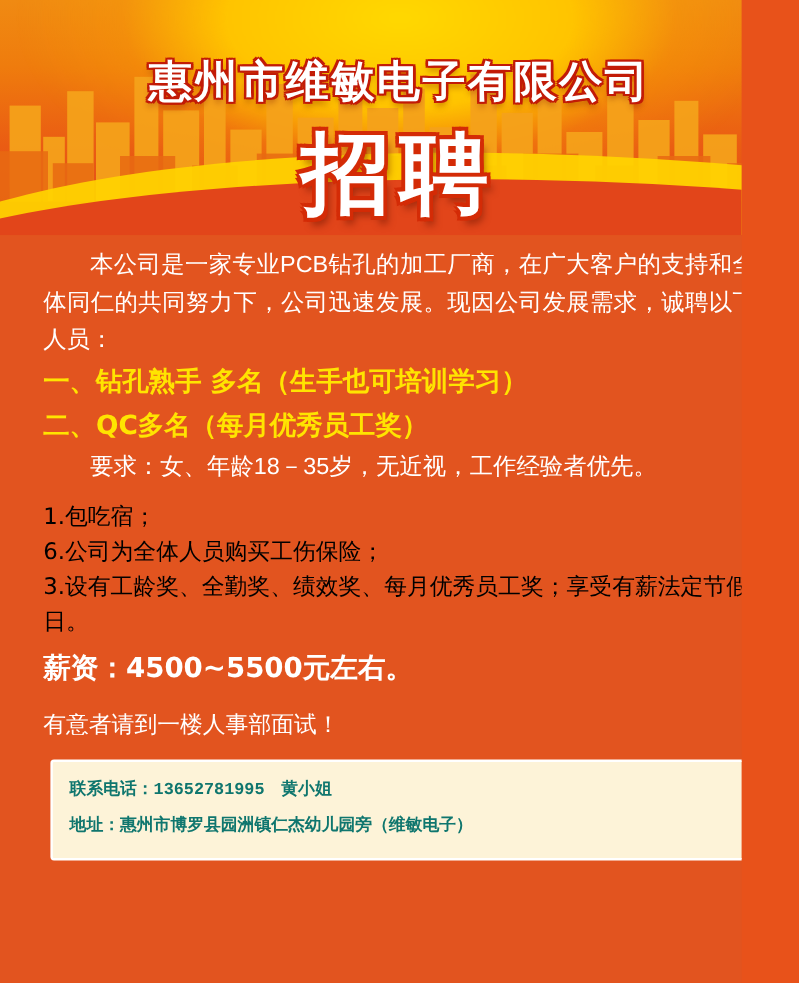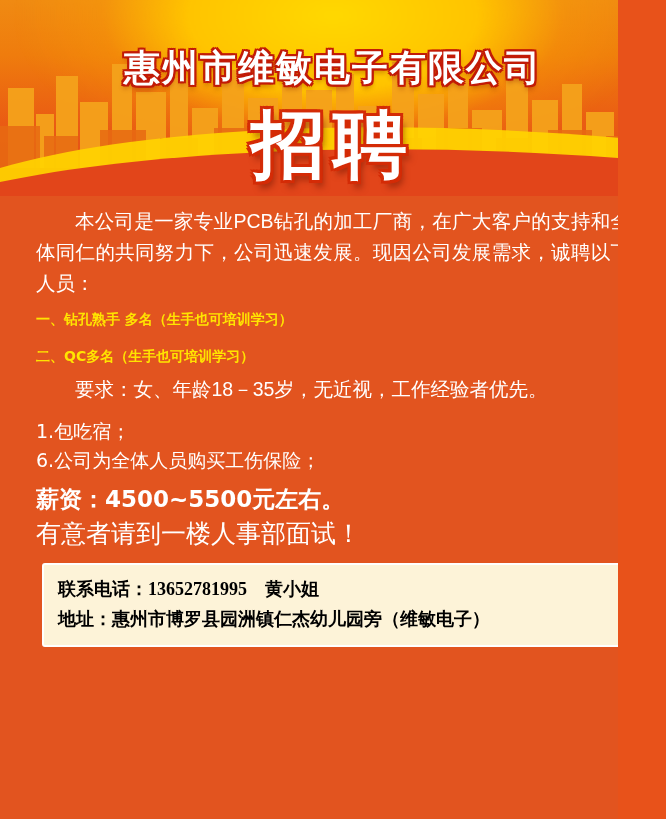--- a/index.html
+++ b/index.html
@@ -114,71 +114,71 @@
     line-height: 31px;
     text-align: justify;
     margin: 0 0 2px 0;
     font-family: Liberation Sans, sans-serif;
   }
   .para.indent {
     text-indent: 39px;
   }
   .heading {
     color: #ffe400;
-    font-size: 14px;
+    font-size: 22px;
     font-weight: bold;
     line-height: 34px;
     margin: 3px 0 1px 0;
     font-family: "DejaVu Sans", "Liberation Sans", sans-serif;
   }
   .subheading {
     color: #ffe400;
     font-size: 21px;
     font-weight: bold;
     line-height: 32px;
     margin: 14px 0 2px 0;
     font-family: "DejaVu Sans", "Liberation Sans", sans-serif;
   }
   .benefit-line {
-    color: #ffffff;
+    color: #000000;
     font-size: 19px;
     line-height: 29px;
     margin: 0;
     font-family: "DejaVu Sans", "Liberation Sans", sans-serif;
   }
   .salary {
     color: #ffffff;
     font-size: 23px;
     font-weight: bold;
     line-height: 36px;
     margin: 6px 0 0 0;
     font-family: "DejaVu Sans", "Liberation Sans", sans-serif;
   }
   .note {
     color: #ffffff;
-    font-size: 25px;
+    font-size: 19px;
     line-height: 30px;
-    margin: 2px 0 0 0;
+    margin: 14px 0 0 0;
     font-family: "DejaVu Sans", "Liberation Sans", sans-serif;
   }
   .spacer-sm { height: 10px; }
 
   .contact-box {
     margin: 14px 6px 0 6px;
     background: #fdf3d8;
     border: 2px solid #ffffff;
     border-radius: 3px;
     padding: 9px 14px 11px 14px;
   }
   .contact-line {
-    color: #000000;
-    font-size: 18px;
+    color: #0f766e;
+    font-size: 14px;
     font-weight: bold;
     line-height: 30px;
-    font-family: Liberation Serif, serif;
+    font-family: Liberation Mono, monospace;
     white-space: nowrap;
   }
 </style>
 </head>
 <body>
 
 <div class="poster">
 
   <div class="banner">
     <div class="banner-sun"></div>
@@ -237,27 +237,28 @@
     </div>
   </div>
 
   <div class="content">
     <div class="inner">
 
       <p class="para indent">本公司是一家专业PCB钻孔的加工厂商，在广大客户的支持和全体同仁的共同努力下，公司迅速发展。现因公司发展需求，诚聘以下人员：</p>
 
       <div class="heading">一、钻孔熟手 多名（生手也可培训学习）</div>
 
-      <div class="heading">二、QC多名（生手也可培训学习）</div>
+      <div class="heading">二、QC多名（每月优秀员工奖）</div>
       <p class="para indent">要求：女、年龄18－35岁，无近视，工作经验者优先。</p>
 
       <div class="spacer-sm"></div>
 
       <p class="benefit-line">1.包吃宿；</p>
       <p class="benefit-line">6.公司为全体人员购买工伤保险；</p>
+      <p class="benefit-line">3.设有工龄奖、全勤奖、绩效奖、每月优秀员工奖；享受有薪法定节假日。</p>
 
       <div class="salary">薪资：4500~5500元左右。</div>
       <div class="note">有意者请到一楼人事部面试！</div>
 
       <div class="contact-box">
         <div class="contact-line">联系电话：13652781995　黄小姐</div>
         <div class="contact-line">地址：惠州市博罗县园洲镇仁杰幼儿园旁（维敏电子）</div>
       </div>
 
     </div>

